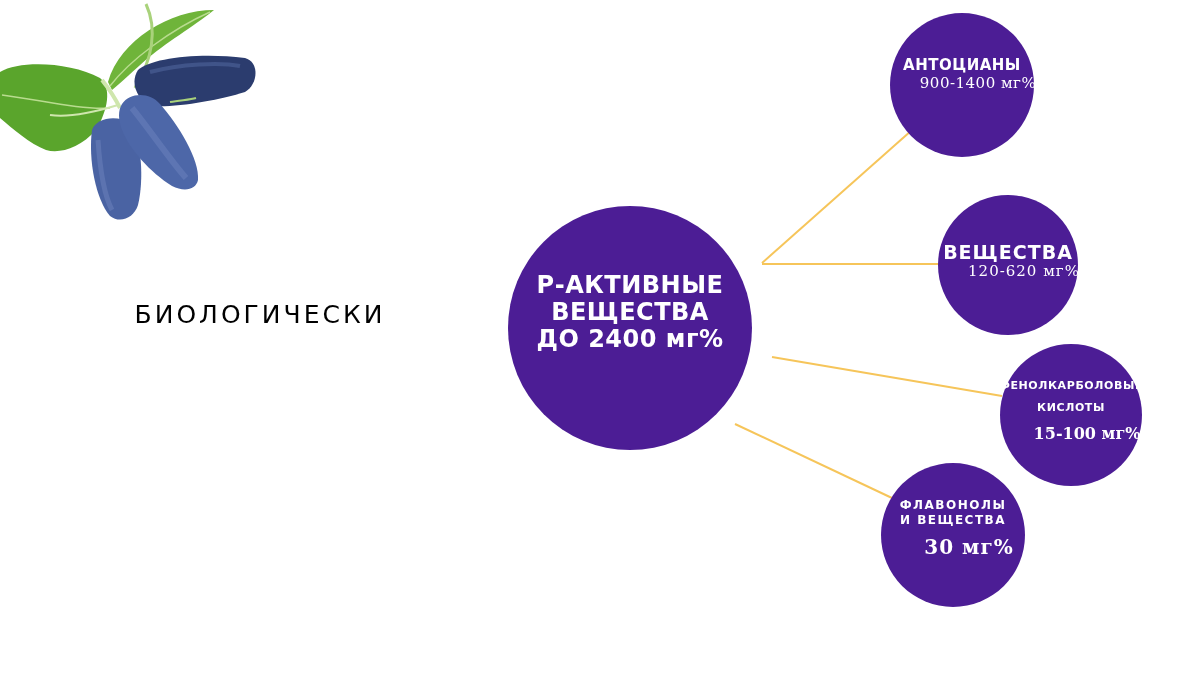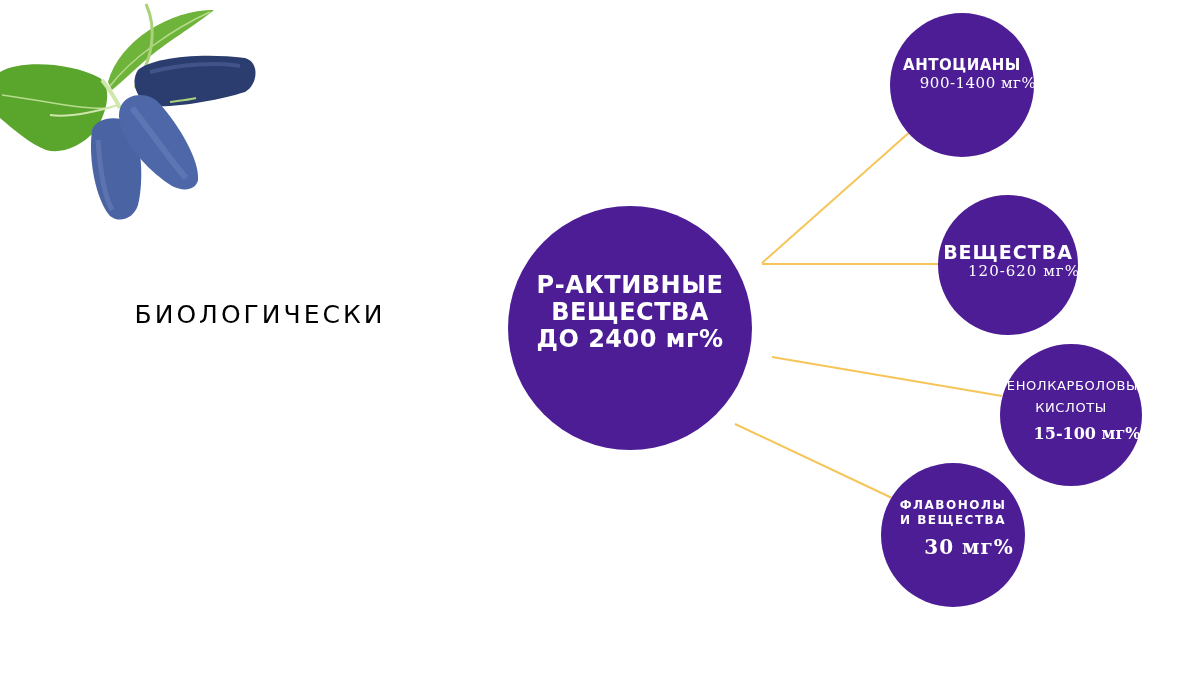--- a/index.html
+++ b/index.html
@@ -64,21 +64,21 @@
     .c-anto .node-head { font-size: 15px; letter-spacing: 0.5px; line-height: 18px; }
     .c-anto .node-value { font-size: 15px; letter-spacing: 0.5px; line-height: 19px; }
 
     .c-kat { left: 938px; top: 195px; width: 140px; height: 140px; }
     .c-kat .text-block { margin-top: -8px; }
     .c-kat .node-head { font-size: 19px; letter-spacing: 1px; line-height: 20px; }
     .c-kat .node-value { font-size: 15px; letter-spacing: 1px; line-height: 18px; }
 
     .c-fen { left: 1000px; top: 344px; width: 142px; height: 142px; }
     .c-fen .text-block { margin-top: -10px; }
-    .c-fen .node-head { font-size: 13px; letter-spacing: 0.6px; line-height: 22px; font-weight: normal; }
+    .c-fen .node-head { font-size: 11px; letter-spacing: 0.6px; line-height: 22px; font-weight: bold; }
     .c-fen .node-value { font-size: 16px; line-height: 22px; margin-top: 4px; font-weight: bold; }
 
     .c-flav { left: 881px; top: 463px; width: 144px; height: 144px; }
     .c-flav .text-block { margin-top: -12px; }
     .c-flav .node-head { font-size: 12px; letter-spacing: 1.5px; line-height: 15px; }
     .c-flav .node-value { font-size: 20px; font-weight: bold; letter-spacing: 1px; line-height: 28px; margin-top: 5px; }
   </style>
 </head>
 <body>
 

